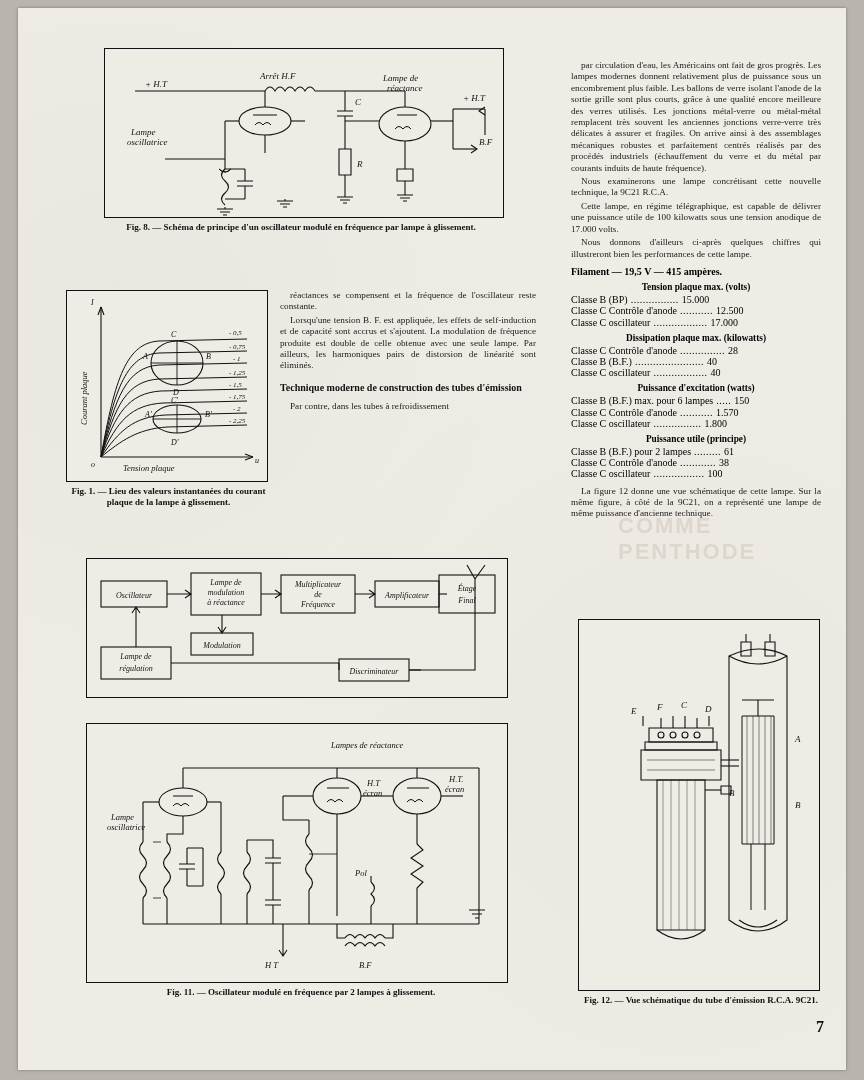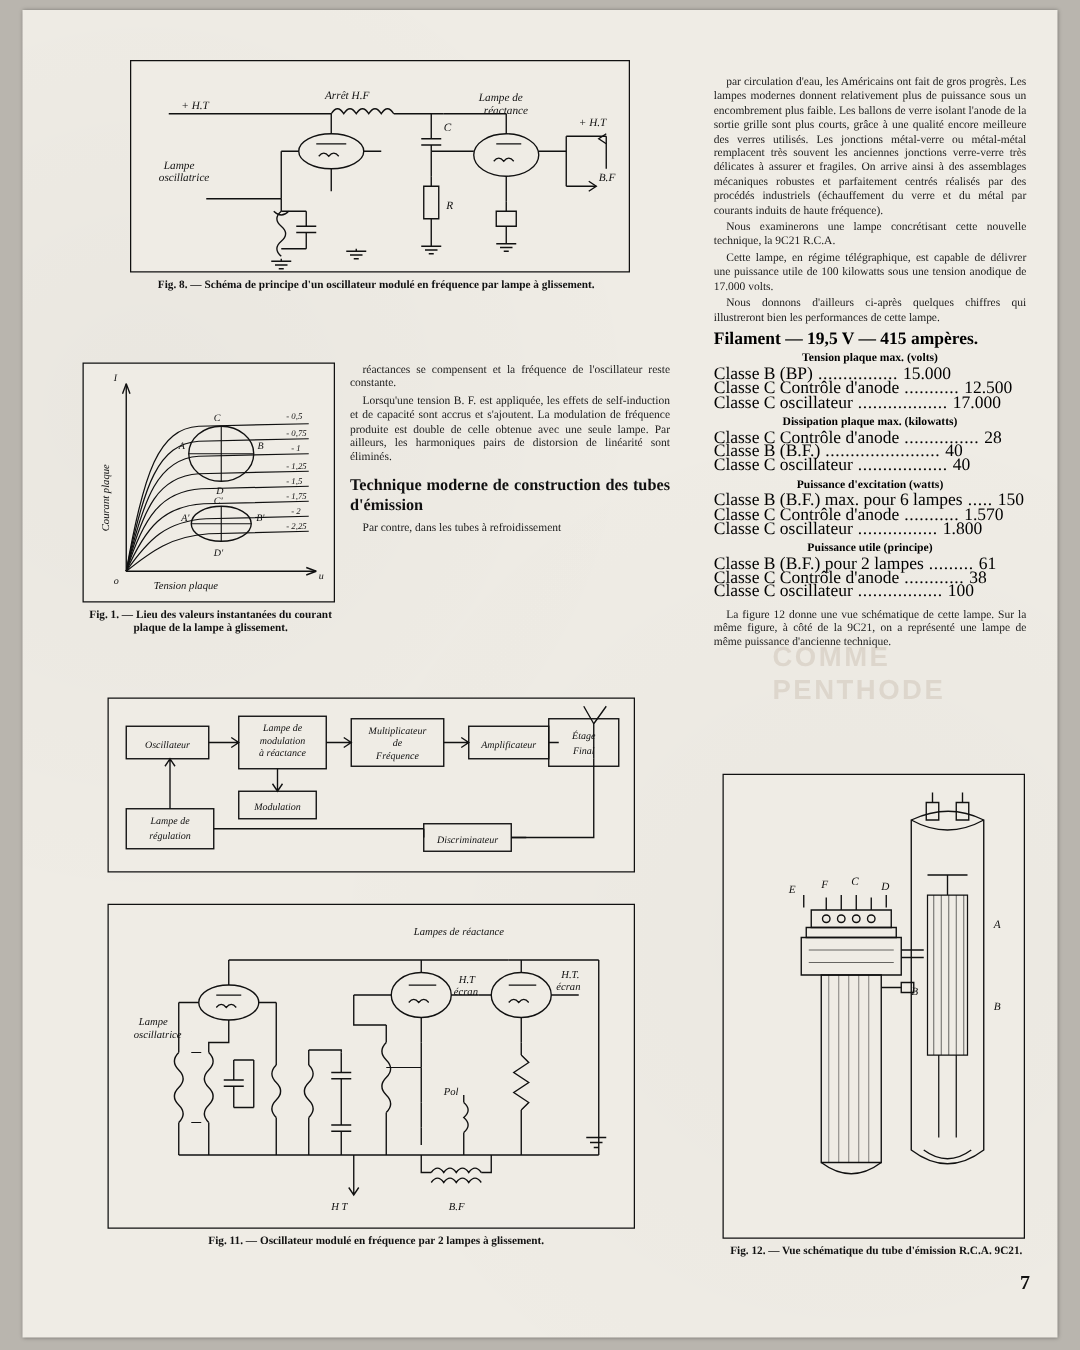--- a/index.html
+++ b/index.html
@@ -54,34 +54,34 @@
   .caption {
     font-size: 9px;
     line-height: 11px;
     font-weight: bold;
     text-align: center;
     color: #111;
     margin-top: 4px;
     font-family: "Liberation Serif", serif;
   }
   .sec-head {
-    font-size: 13px;
+    font-size: 10px;
     line-height: 16px;
     font-weight: bold;
     margin: 8px 0 5px 0;
     color: #111;
   }
   .sub-head {
     font-size: 9.3px;
     font-weight: bold;
     text-align: center;
     margin: 5px 0 2px 0;
   }
   .spec-line {
-    font-size: 14px;
+    font-size: 10px;
     line-height: 11.2px;
     white-space: nowrap;
   }
   .spec-line .dots { letter-spacing: .5px; }
   .bold { font-weight: bold; }
 
   
   .fig-box {
     border: 1.2px solid #111;
     background: #efece5;

